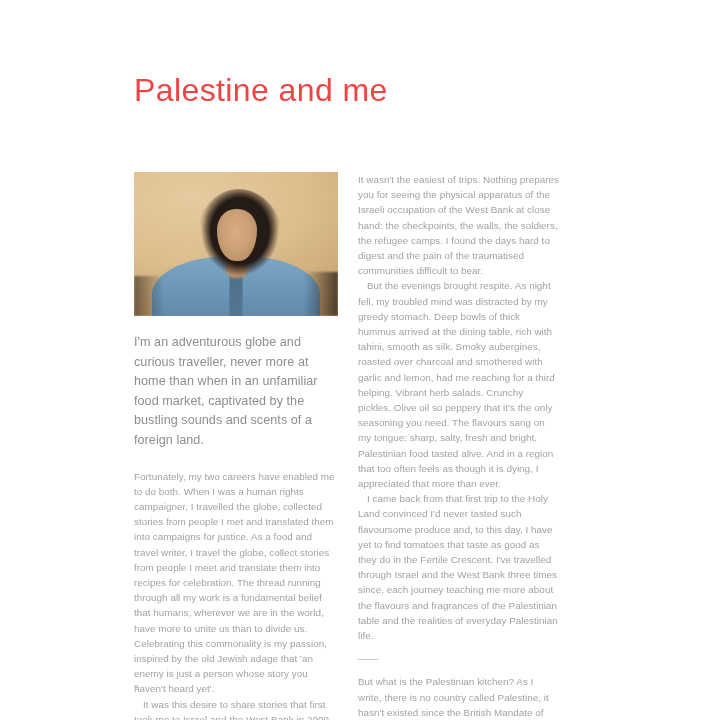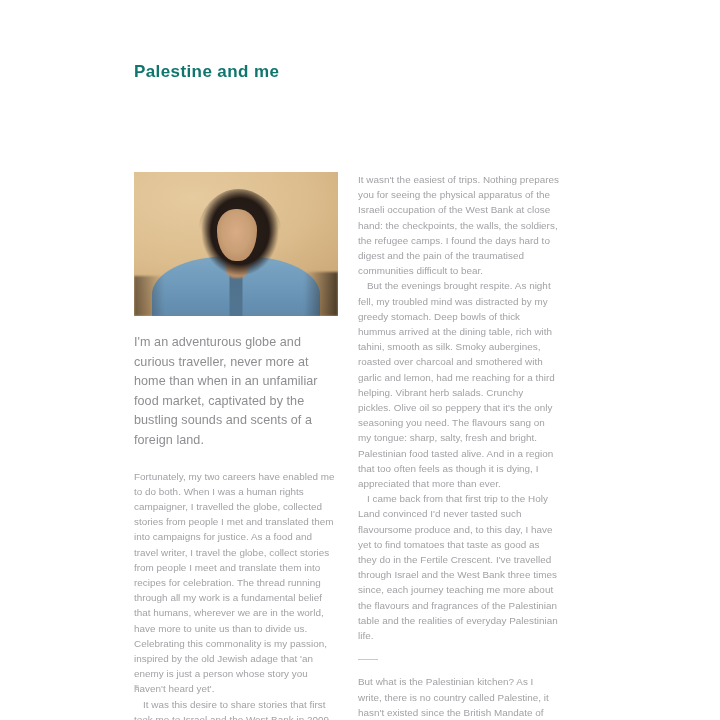--- a/index.html
+++ b/index.html
@@ -20,24 +20,24 @@
     position: absolute;
     inset: 0;
     background: #ffffff;
   }
 
   
   .page-title {
     position: absolute;
     left: 134px;
     top: 52px;
-    font-size: 17px;
-    font-weight: 700;
+    font-size: 32px;
+    font-weight: 400;
     letter-spacing: 0.4px;
-    color: #0f766e;
+    color: #ef4444;
     line-height: 1.1;
     white-space: nowrap;
   }
 
   
   .col-left {
     position: absolute;
     left: 134px;
     top: 172px;
     width: 205px;

